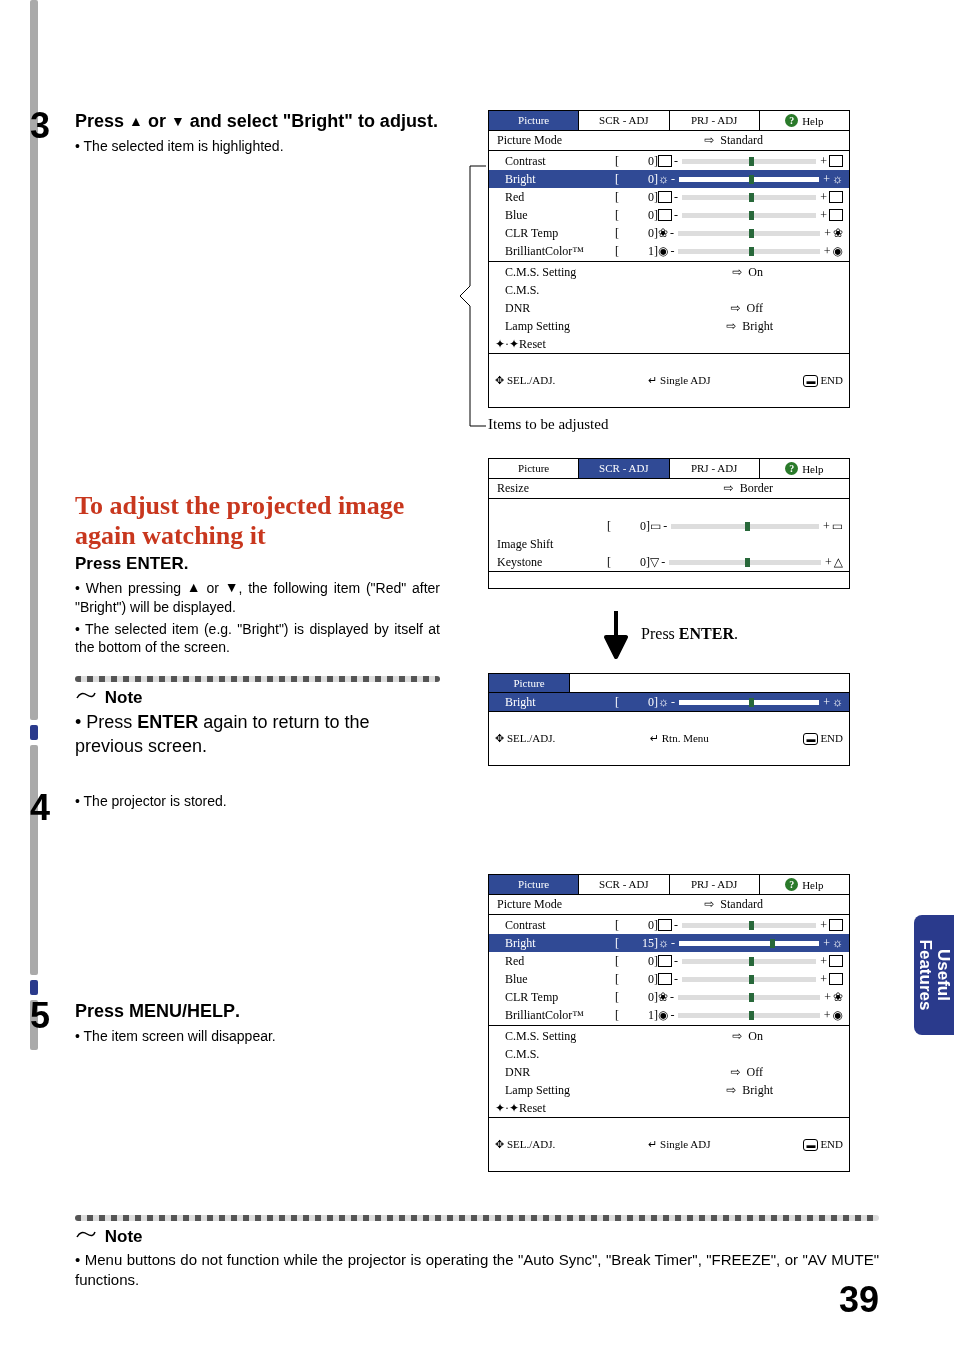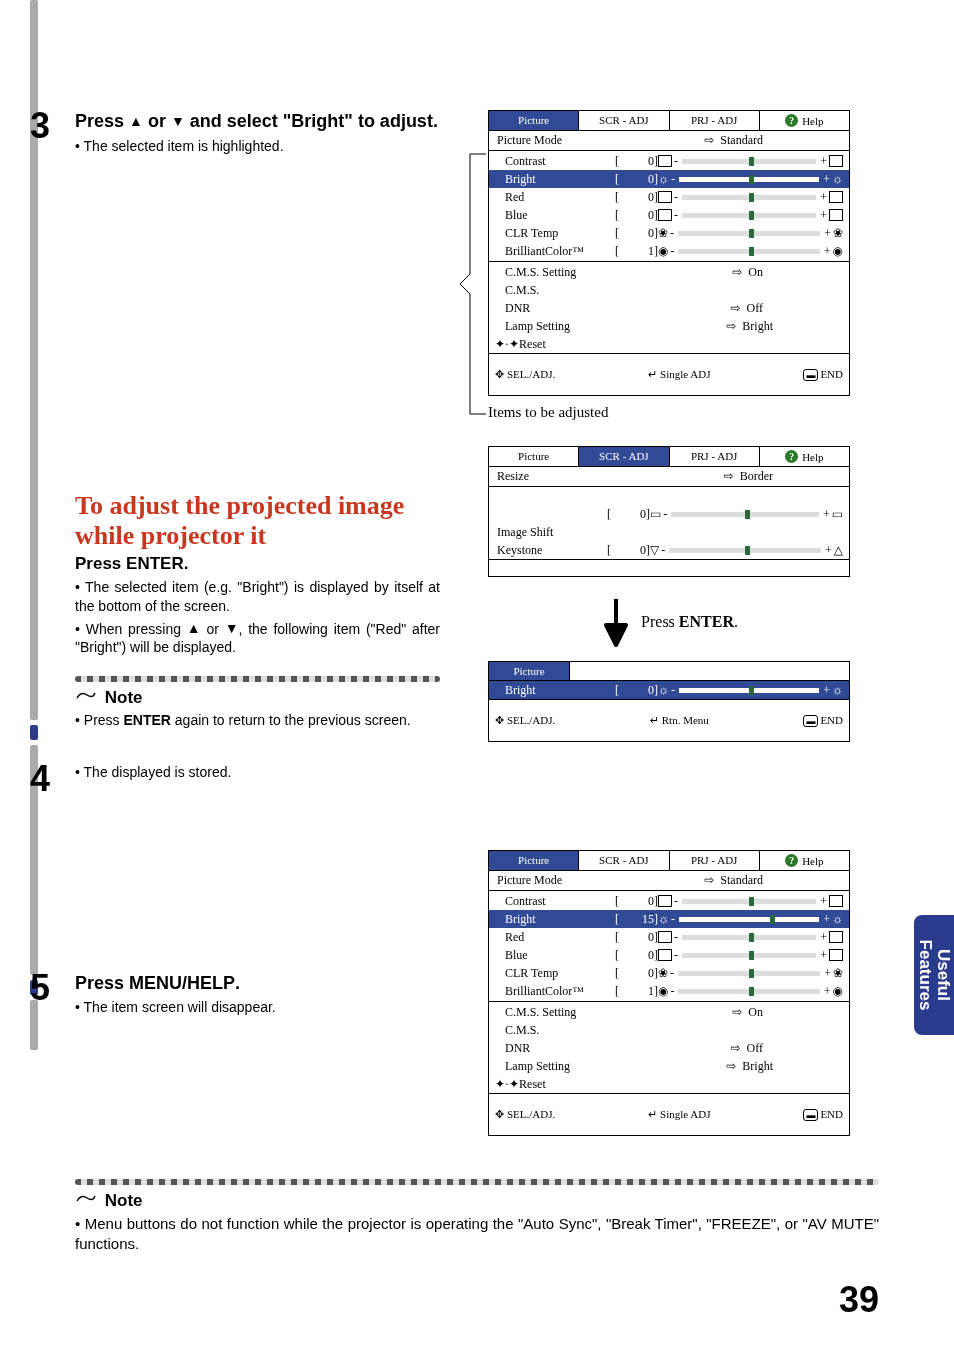--- a/index.html
+++ b/index.html
@@ -79,21 +79,21 @@
   }
   .note-divider.wide {
     margin-left: 0;
   }
   .note-label {
     font-weight: bold;
     font-size: 17px;
     margin-top: 6px;
   }
   .note-label svg { vertical-align: -4px; margin-right: 3px;}
-  .note-text { font-size: 14px; margin-top: 3px; line-height:1.3;}
+  .note-text { font-size: 18px; margin-top: 3px; line-height:1.3;}
   .step-bar {
     position: absolute;
     left: -55px;
     width: 8px;
     background: #aaa;
     border-radius: 2px;
   }
   .gap-bar {
     position: absolute;
     left: -55px;
@@ -137,21 +137,21 @@
     border-top: 0;
   }
   .osd .row.hl { background: #304a95; color: #fff; }
   .osd .row .name { width: 110px; padding-left: 10px;}
   .osd .row .val  { width: 35px; text-align:right; }
   .osd .row .bar  { flex:1; display:flex; align-items:center; gap:2px; }
   .osd .midline { border-bottom: 1px solid #000; margin: 1px 0; }
   .osd .footer {
     display: flex;
     border-top: 1px solid #000;
-    padding: 14px 6px;
+    padding: 20px 6px;
     font-size: 11px;
     justify-content: space-between;
   }
   .track {
     flex:1; height:5px; background:#ddd; position:relative; margin:0 2px;
   }
   .track .thumb {
     position:absolute; top:-2px; width:5px; height:9px; background:#28683a;
   }
   .iconbox {
@@ -192,39 +192,39 @@
       <div class="step">
         <div class="step-num">3</div>
         <div class="step-title">
           <span>Press </span><span class="tri">▲</span><span> or </span><span class="tri">▼</span><span> and select "Bright" to adjust.</span>
         </div>
         <div class="bullet">• <span>The selected item is highlighted.</span></div>
       </div>
 
       <div style="height:320px;"></div>
 
-      <div class="red-heading">To adjust the projected image while projector it</div>
+      <div class="red-heading">To adjust the projected image again watching it</div>
       <div class="subhead">Press <span style="font-family:Arial Black,Arial;">ENTER</span>.</div>
+      <div class="bullet justify">• <span>When pressing </span><span class="tri">▲</span><span> or </span><span class="tri">▼</span><span>, the following item ("Red" after "Bright") will be displayed.</span></div>
       <div class="bullet justify">• <span>The selected item (e.g. "Bright") is displayed by itself at the bottom of the screen.</span></div>
-      <div class="bullet justify">• <span>When pressing </span><span class="tri">▲</span><span> or </span><span class="tri">▼</span><span>, the following item ("Red" after "Bright") will be displayed.</span></div>
 
       <div class="note-divider"></div>
       <div class="note-label">
         <svg width="22" height="18">
             <path d="M2 9 Q6 2 12 6 Q18 10 20 4" stroke="#000" fill="none" stroke-width="1.5"></path>
           </svg>
         <span>Note</span>
       </div>
       <div class="note-text">• <span>Press </span><b>ENTER</b><span> again to return to the previous screen.</span></div>
 
       <div style="height:30px;"></div>
 
       <div class="step">
         <div class="step-num">4</div>
-        <div class="bullet">• <span>The displayed is stored.</span></div>
+        <div class="bullet">• <span>The projector is stored.</span></div>
       </div>
 
       <div style="height:180px;"></div>
 
       <div class="step">
         <div class="step-num">5</div>
         <div class="step-title">Press <span style="font-family:Arial Black,Arial;">MENU/HELP</span>.</div>
         <div class="bullet">• <span>The item screen will disappear.</span></div>
       </div>
     </div>

